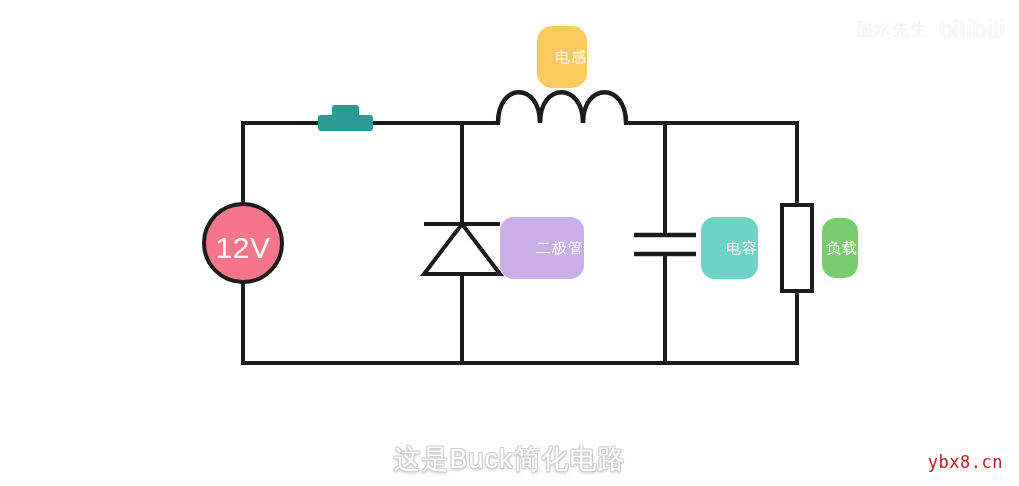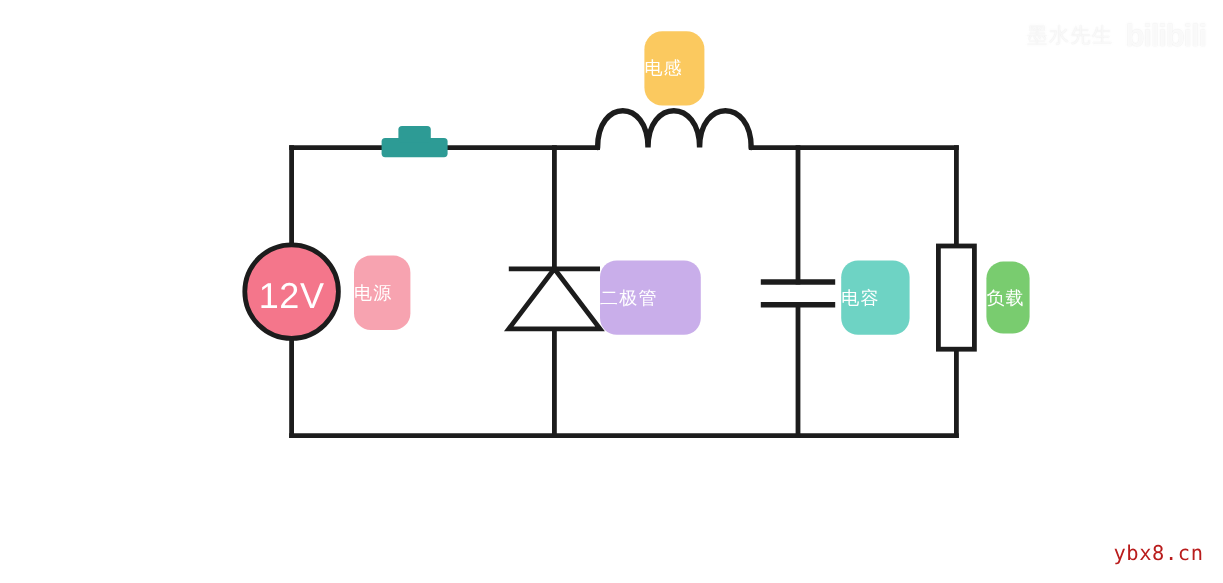--- a/index.html
+++ b/index.html
@@ -25,21 +25,21 @@
     top: 0;
     width: 1019px;
     height: 486px;
   }
 
   
   .chip {
     position: absolute;
     display: flex;
     align-items: center;
-    justify-content: flex-start;
+    justify-content: flex-end;
     border-radius: 14px;
     color: #ffffff;
     font-size: 15px;
     letter-spacing: 1px;
     font-family: "Liberation Sans", "DejaVu Sans", sans-serif;
     box-sizing: border-box;
     user-select: none;
   }
 
   
@@ -157,40 +157,38 @@
       <line x1="634" y1="254" x2="696" y2="254"></line>
     </g>
 
     <rect x="782" y="205" width="30" height="86" fill="#ffffff" stroke="#1c1c1c" stroke-width="4"></rect>
 
     <circle cx="243" cy="243" r="39" fill="#f4768b" stroke="#1c1c1c" stroke-width="4"></circle>
   </svg>
 
   <div class="src-label" style="left:203px; top:231px; width:80px;">12V</div>
 
-  <div class="chip" style="left:295px; top:213px; width:47px; height:62px; background:#f7a3b0;">
-    <span>电源</span>
-  </div>
 
   <div class="chip" style="left:537px; top:26px; width:50px; height:62px; background:#fbc95f; border-radius:15px;">
     <span>电感</span>
   </div>
 
   <div class="chip" style="left:500px; top:217px; width:84px; height:62px; background:#c9aeea;">
     <span>二极管</span>
   </div>
 
   <div class="chip" style="left:701px; top:217px; width:57px; height:62px; background:#6ed3c4;">
     <span>电容</span>
   </div>
 
   <div class="chip" style="left:822px; top:218px; width:36px; height:60px; background:#79cc6f;">
     <span>负载</span>
   </div>
 
+  <div id="caption">这是Buck简化电路</div>
 
   <div id="wm-top">
     <span class="wm-name">墨水先生</span>
     <span class="wm-brand">bilibili</span>
   </div>
 
   <div id="wm-bottom">ybx8.cn</div>
 
 </div>
 

